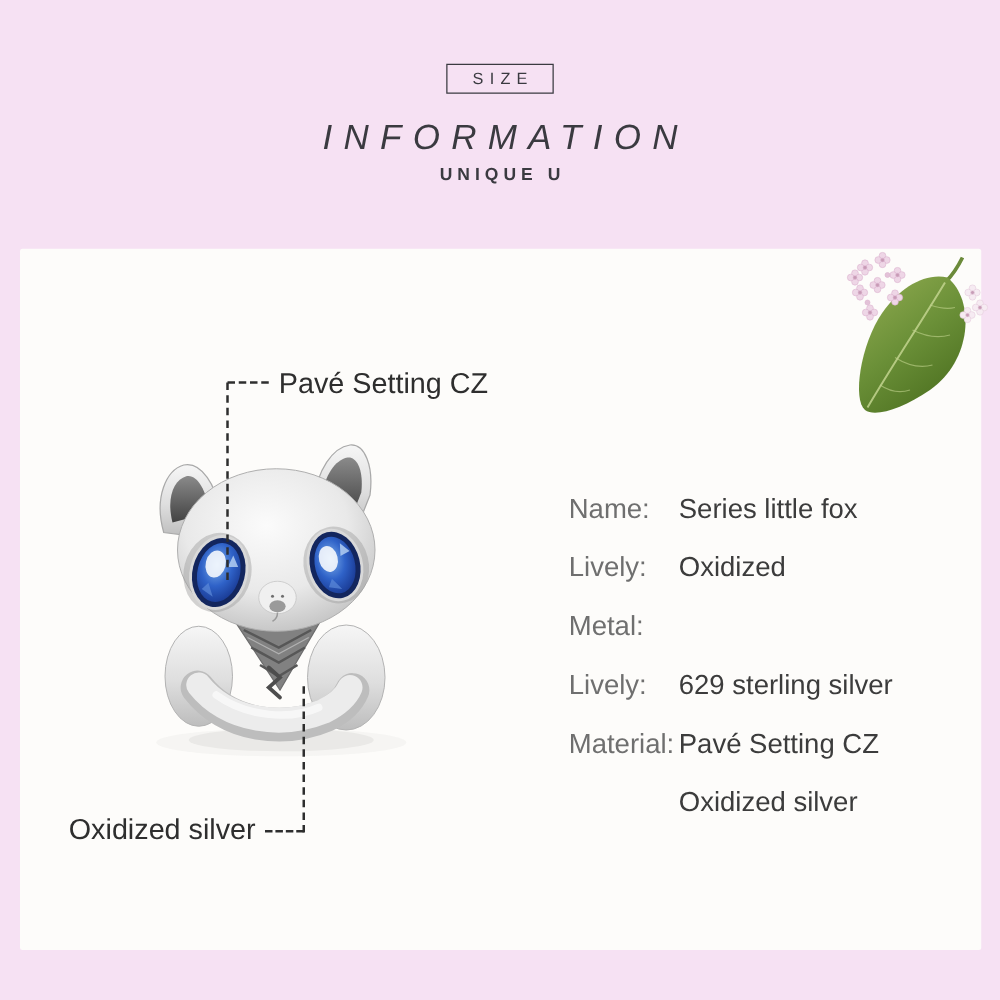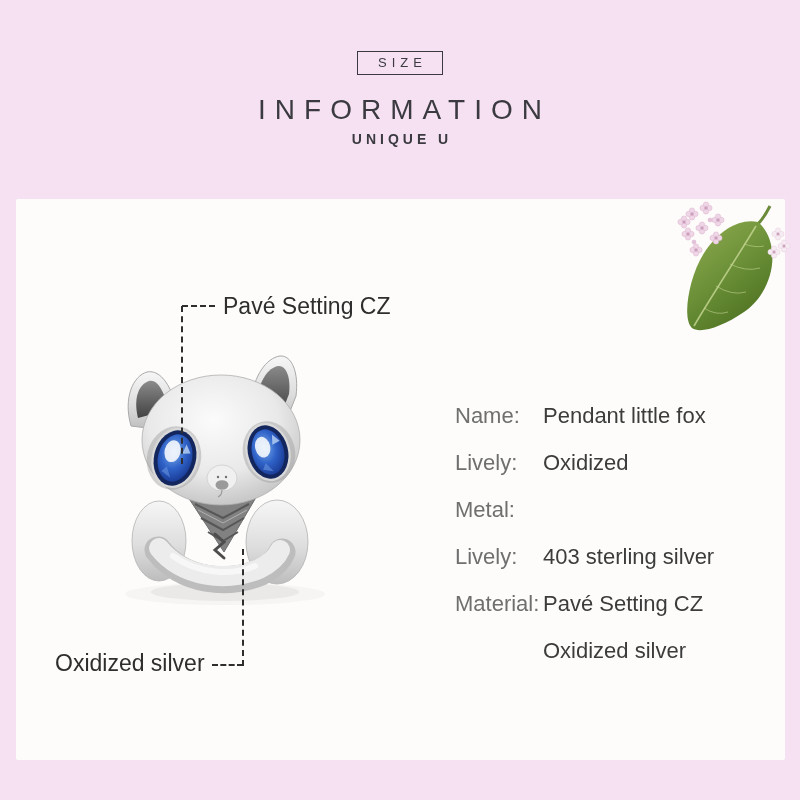--- a/index.html
+++ b/index.html
@@ -19,20 +19,21 @@
     color:var(--heading-text,#3b3b41);
     font-size:13px;letter-spacing:5px;
     padding:3px 15px 3px 20px;
     line-height:16px;
   }
   .page-title{
     position:absolute;top:94px;left:0;width:100%;
     font-size:28px;font-weight:400;
     letter-spacing:9px;text-indent:9px;
     color:var(--heading-text,#36363c);
+    font-style:italic;
   }
   .page-subtitle{
     position:absolute;top:131px;left:0;width:100%;
     font-size:14px;font-weight:700;
     letter-spacing:4px;text-indent:4px;
     color:var(--heading-text,#3b3b41);
   }
   
   .card{
     position:absolute;left:16px;top:199px;width:769px;height:561px;
@@ -44,21 +45,21 @@
   .anno-top-label{left:223px;top:293px;}
   .anno-bottom-label{left:55px;top:650px;}
   .dash-h{position:absolute;height:0;border-top:2px dashed var(--annotation-text,#2e2e2e);}
   .dash-v{position:absolute;width:0;border-left:2px dashed var(--annotation-text,#2e2e2e);}
   .dash-h.top{left:182px;top:305px;width:33px;}
   .dash-v.top{left:181px;top:306px;height:158px;}
   .dash-h.bottom{left:212px;top:664px;width:31px;}
   .dash-v.bottom{left:242px;top:549px;height:117px;}
   
   .spec-list{position:absolute;left:455px;top:383px;}
-  .spec-row{display:flex;height:47px;align-items:flex-end;font-size:22px;line-height:28px;}
+  .spec-row{display:flex;height:47px;align-items:center;font-size:22px;line-height:28px;}
   .spec-label{width:88px;color:var(--spec-label,#6f6f6f);}
   .spec-value{color:var(--spec-value,#3c3c3c);white-space:nowrap;}
   
   .fox-wrap{position:absolute;left:103px;top:338px;width:250px;height:270px;}
   .leaf-wrap{position:absolute;left:672px;top:196px;width:120px;height:155px;}
 </style>
 </head>
 <body>
 
 <div class="screen">
@@ -203,32 +204,32 @@
   <div class="dash-h top"></div>
   <div class="annotation anno-top-label">Pavé Setting CZ</div>
 
   <div class="dash-v bottom"></div>
   <div class="dash-h bottom"></div>
   <div class="annotation anno-bottom-label">Oxidized silver</div>
 
   <div class="spec-list">
     <div class="spec-row">
       <span class="spec-label">Name:</span>
-      <span class="spec-value">Pendant little fox</span>
+      <span class="spec-value">Series little fox</span>
     </div>
     <div class="spec-row">
       <span class="spec-label">Lively:</span>
       <span class="spec-value">Oxidized</span>
     </div>
     <div class="spec-row">
       <span class="spec-label">Metal:</span>
     </div>
     <div class="spec-row">
       <span class="spec-label">Lively:</span>
-      <span class="spec-value">403 sterling silver</span>
+      <span class="spec-value">629 sterling silver</span>
     </div>
     <div class="spec-row">
       <span class="spec-label">Material:</span>
       <span class="spec-value">Pavé Setting CZ</span>
     </div>
     <div class="spec-row">
       <span class="spec-label"></span>
       <span class="spec-value">Oxidized silver</span>
     </div>
   </div>

